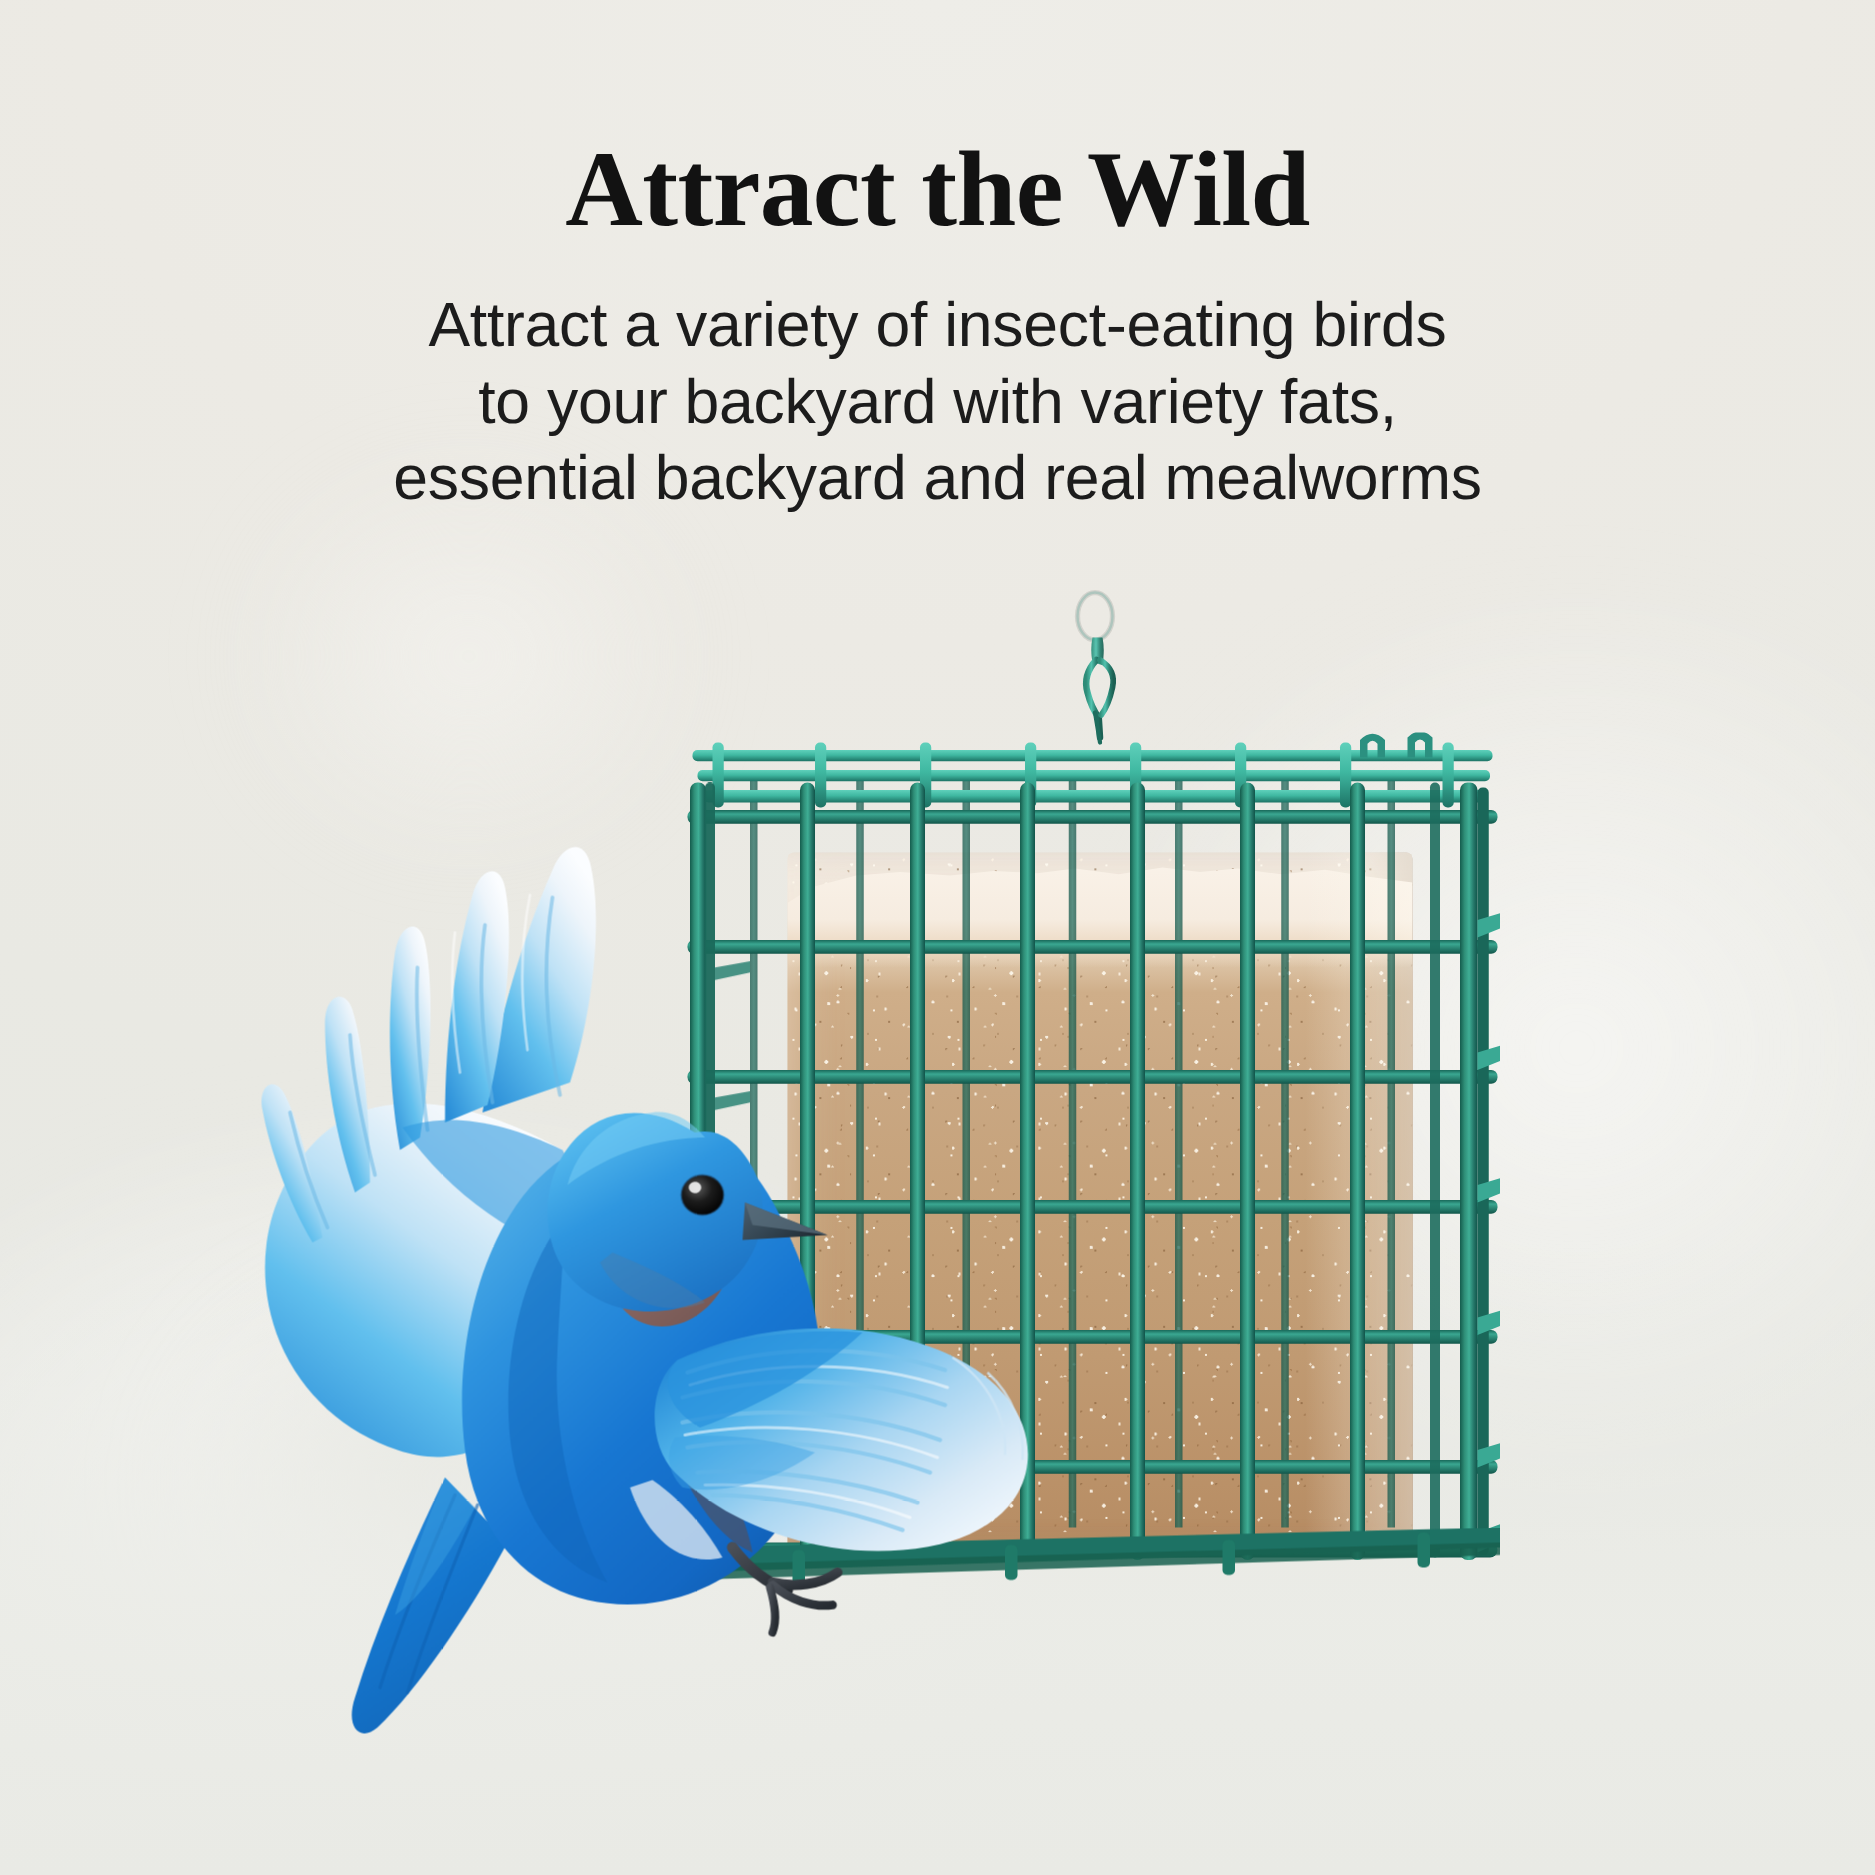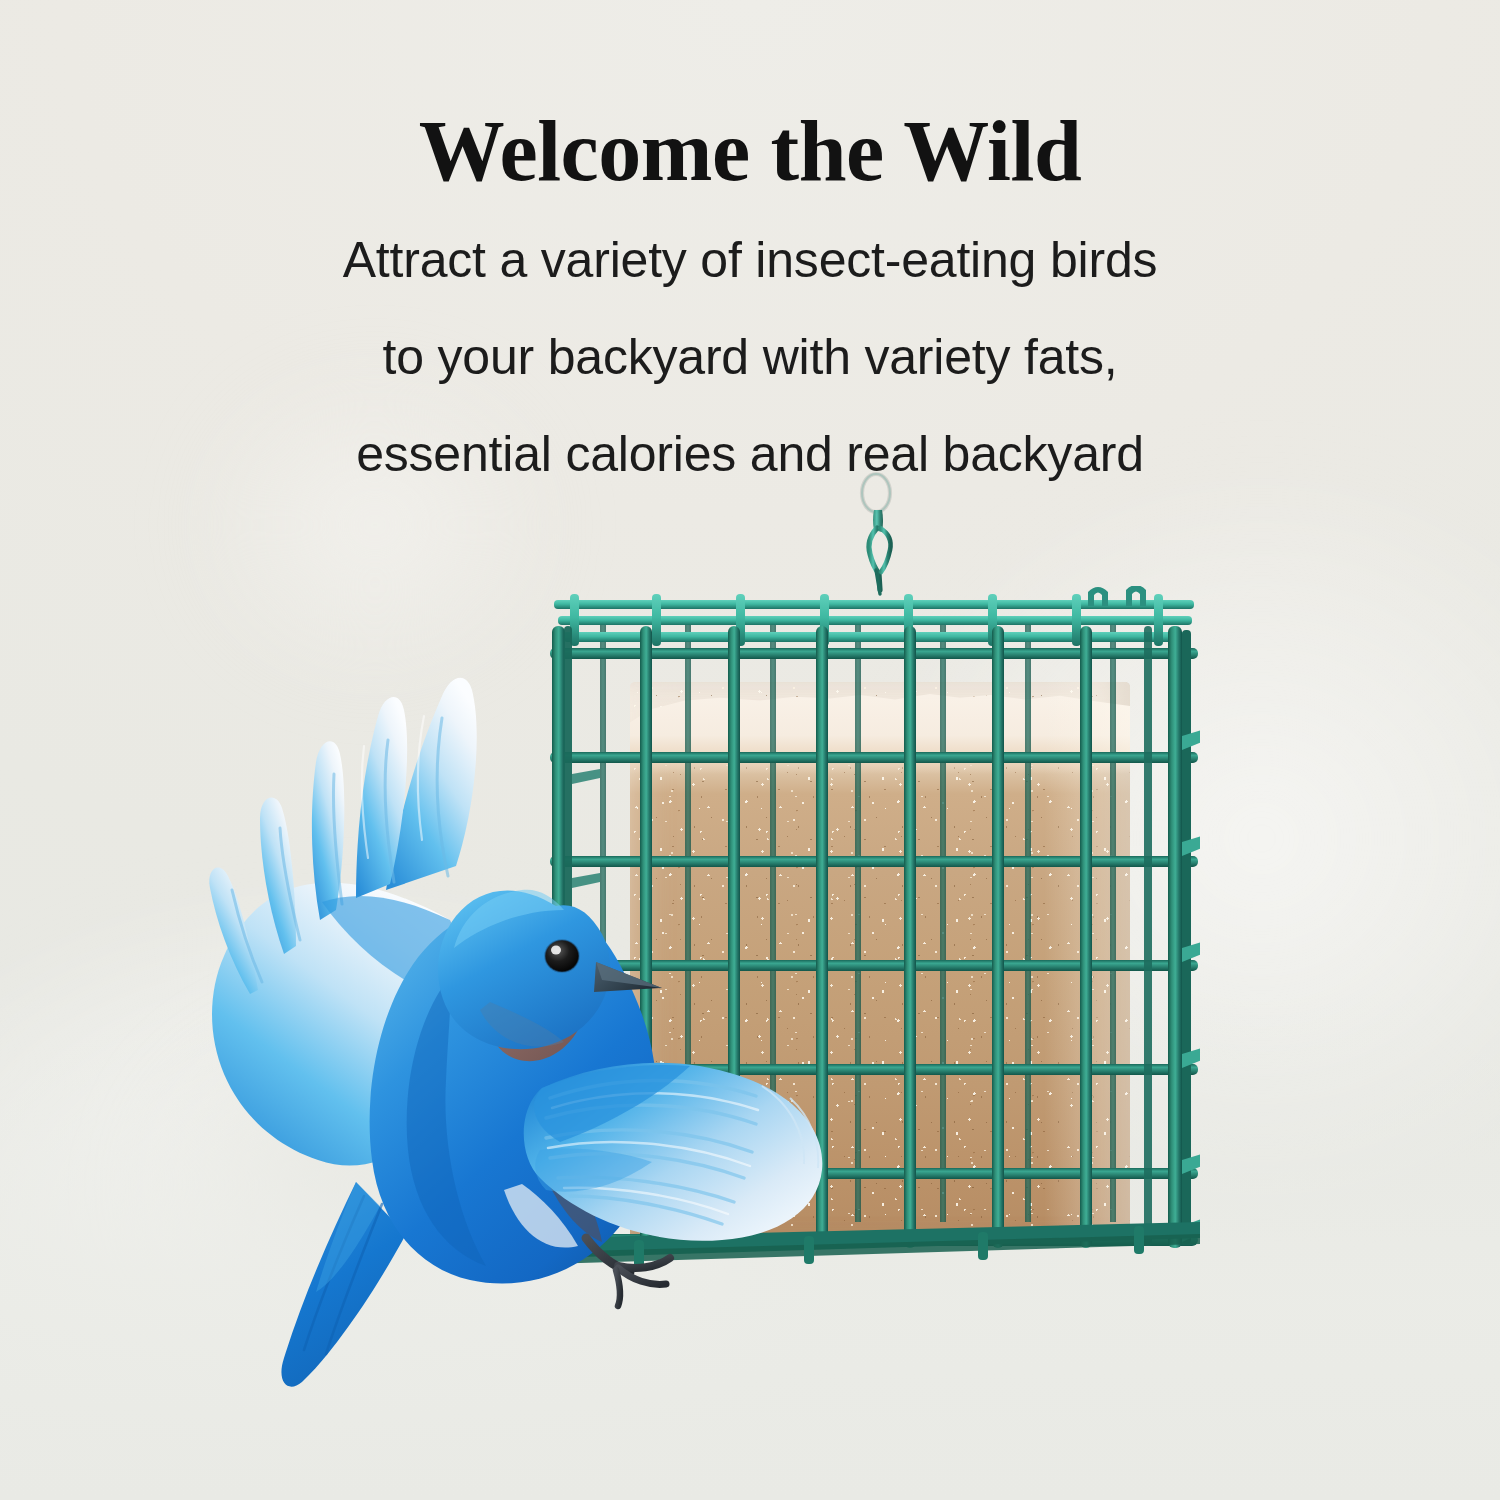--- a/index.html
+++ b/index.html
@@ -78,21 +78,21 @@
   }
   .subhead {
     margin: 36px 0 0 0;
     font-family: "Liberation Sans", sans-serif;
     font-weight: 400;
     font-size: 50px;
     line-height: 1.22;
     color: #1c1c1c;
     letter-spacing: -0.2px;
   }
-  .subhead span { display: block; margin-top: 36px; }
+  .subhead span { display: block; }
 
   
   .hanger {
     position: absolute;
     left: 846px;
     top: 470px;
     width: 80px;
     height: 130px;
     z-index: 22;
   }
@@ -198,25 +198,25 @@
 <div id="stage">
 
   <div class="bg-base"></div>
   <div class="bg-soft-blob-b"></div>
   <div class="bg-haze-r"></div>
   <div class="bg-haze-l"></div>
   <div class="bg-soft-blob-a"></div>
   <div class="bg-warm-bottom"></div>
 
   <div class="headline-block">
-    <h1 class="headline">Welcome the Wild</h1>
+    <h1 class="headline">Attract the Wild</h1>
     <p class="subhead">
       <span>Attract a variety of insect-eating birds</span>
       <span>to your backyard with variety fats,</span>
-      <span>essential calories and real backyard</span>
+      <span>essential backyard and real mealworms</span>
     </p>
   </div>
 
   <div class="hanger">
     <svg viewBox="0 0 80 130" width="80" height="130">
       <defs>
         <linearGradient id="hkG" x1="0" y1="0" x2="1" y2="0">
           <stop offset="0%" stop-color="#2e8c78"></stop>
           <stop offset="38%" stop-color="#52c2ae"></stop>
           <stop offset="70%" stop-color="#2a8372"></stop>

